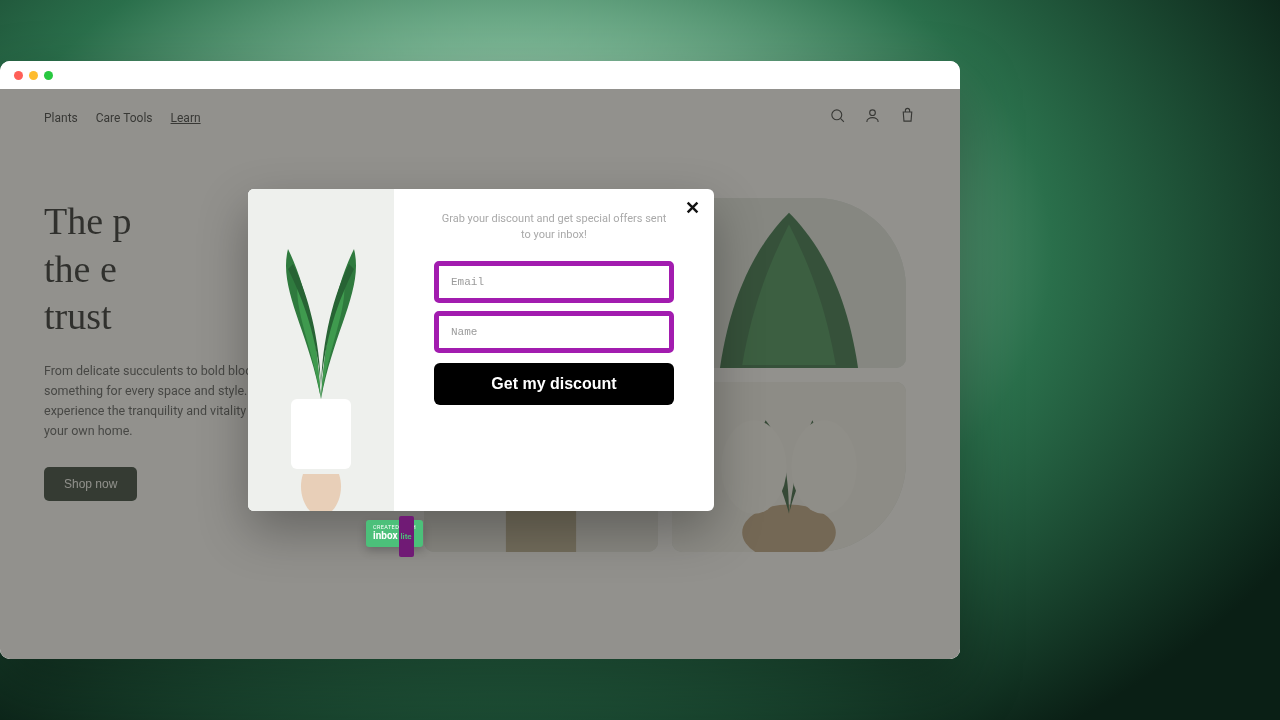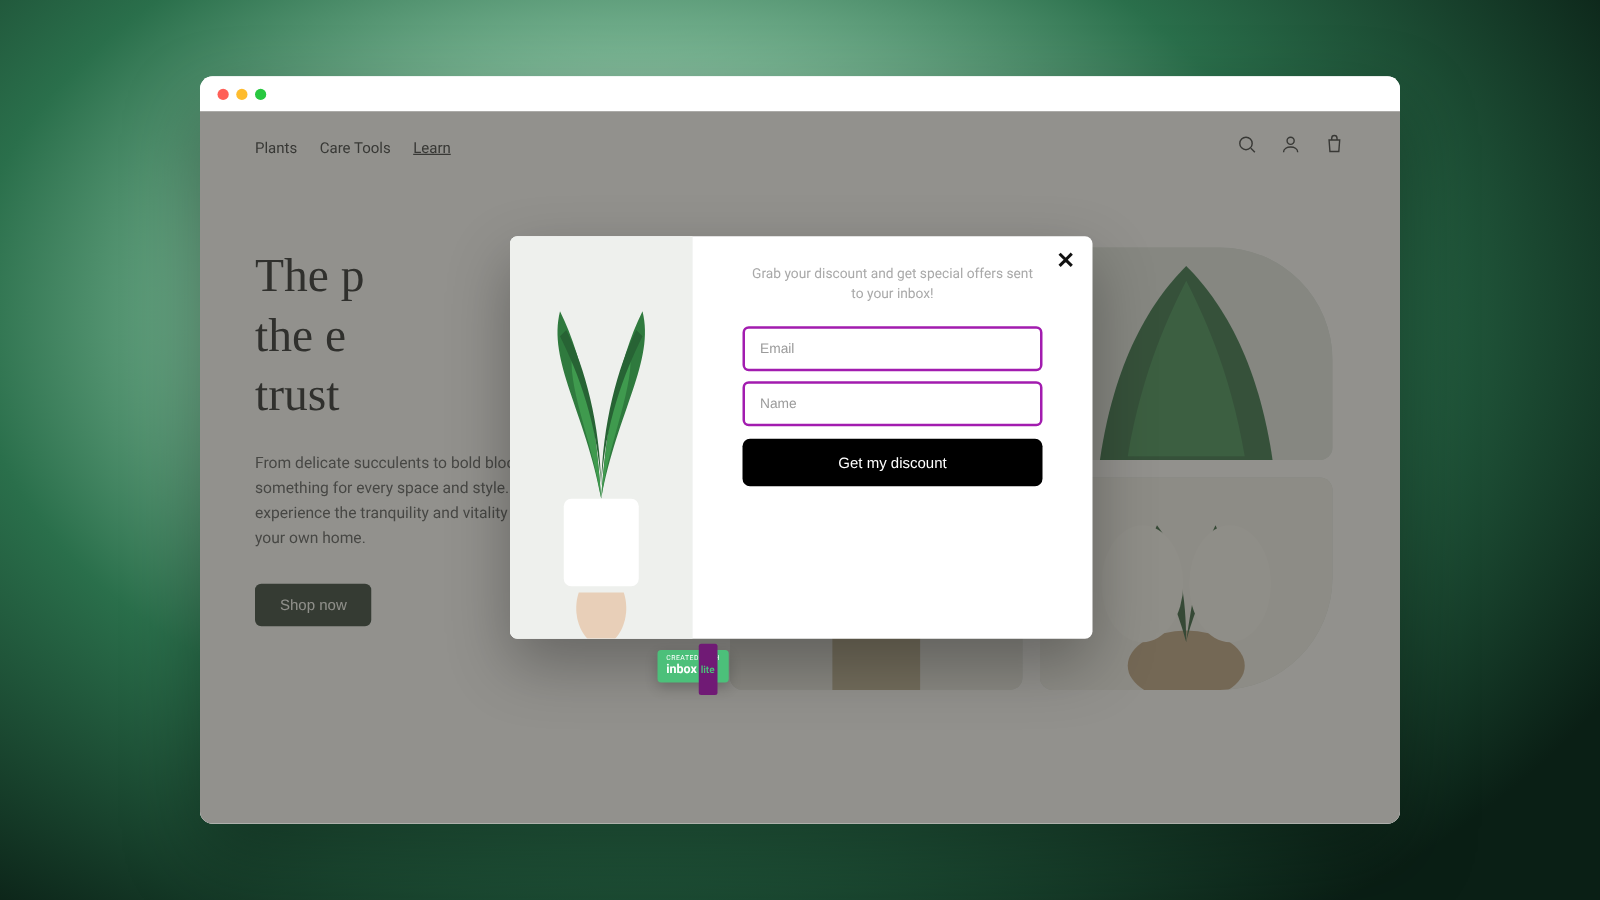--- a/index.html
+++ b/index.html
@@ -1,20 +1,20 @@
 <!DOCTYPE html>
 <html><head>
 <meta charset="utf-8">
 <style>
   * { box-sizing: border-box; margin: 0; padding: 0; }
   html, body { width: 1280px; height: 720px; overflow: hidden; font-family: -apple-system, BlinkMacSystemFont, "Segoe UI", Roboto, sans-serif; }
   .bg {
     width: 1280px; height: 720px;
     background: radial-gradient(ellipse 900px 600px at 40% 35%, #f0f5f2 0%, #77b391 35%, #2a6f4b 60%, #0a1f15 100%);
-    display: flex; align-items: center; justify-content: center;
+    display: flex; align-items: center; justify-content: flex-start;
   }
   .window {
     width: 960px; height: 598px;
     background: #fff;
     border-radius: 10px;
     box-shadow: 0 25px 60px rgba(0,0,0,0.35);
     overflow: hidden;
     display: flex; flex-direction: column;
   }
   .titlebar {
@@ -75,28 +75,28 @@
     flex: 1; padding: 22px 28px 24px 28px; position: relative; text-align: center;
   }
   .close {
     position: absolute; top: 10px; right: 14px; font-size: 18px; font-weight: 700;
     cursor: pointer; color: #111; background: none; border: none; line-height: 1;
   }
   .popup-title { font-size: 21px; font-weight: 600; line-height: 1.35; color: #111; margin: 8px 0 10px 0; }
   .popup-sub { font-size: 11px; color: #a9a9a9; line-height: 1.45; margin: 0 auto 18px auto; max-width: 230px; }
   .field {
     width: 240px; margin: 0 auto 8px auto; display: block;
-    border: 2px solid #a21caf; border-radius: 5px; padding: 10px 12px;
-    font-size: 11px; color: #555; background: #fff;
+    border: 5px solid #a21caf; border-radius: 5px; padding: 10px 12px;
+    font-size: 11px; color: #555; background: #fff; font-family: Liberation Mono, monospace;
   }
   .field::placeholder { color: #9b9b9b; }
   .popup-btn {
     width: 240px; margin: 10px auto 0 auto; display: block;
     background: #000; color: #fff; border: none; border-radius: 6px;
-    padding: 12px 0; font-size: 12px; font-weight: 400; cursor: pointer;
+    padding: 12px 0; font-size: 16px; font-weight: 700; cursor: pointer;
   }
   .badge {
     position: absolute; left: 366px; top: 431px;
     background: #4cc07a; color: #fff; font-size: 8px; font-weight: 600;
     padding: 4px 7px 5px 7px; border-radius: 3px; line-height: 1.1;
     box-shadow: 0 4px 10px rgba(0,0,0,0.2);
   }
   .badge .tiny { font-size: 5.5px; font-weight: 400; letter-spacing: 0.4px; display: block; }
   .badge .brand { font-size: 10px; font-weight: 700; }
   .badge .lite { background: #701a75; color: #4cc07a; border-radius: 2px; padding: 16px 2px; font-size: 8px; margin-left: 1px; }

